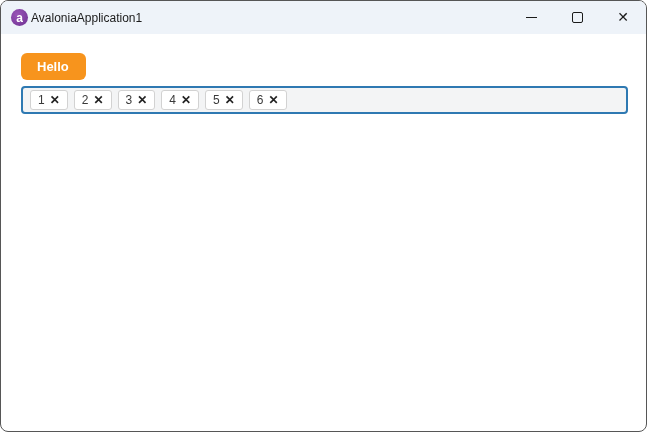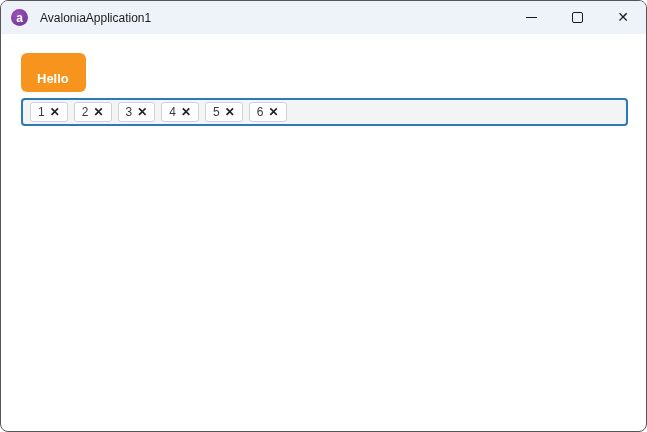--- a/index.html
+++ b/index.html
@@ -35,21 +35,21 @@
     color: #ffffff;
     display: flex;
     align-items: center;
     justify-content: center;
     font-weight: bold;
     font-size: 12px;
     line-height: 1;
     flex: 0 0 auto;
   }
   .window-title {
-    margin-left: 12px;
+    margin-left: 3px;
     font-size: 12px;
     color: #1b1b1b;
     white-space: nowrap;
   }
   .caption-buttons {
     margin-left: auto;
     display: flex;
     height: 100%;
     align-self: flex-start;
   }
@@ -79,21 +79,21 @@
   }
   
   .content {
     padding: 19px 20px 0 20px;
   }
   .segmented {
     display: inline-flex;
     align-items: flex-end;
     background: #F7941D;
     border-radius: 6px;
-    height: 39px;
+    height: 27px;
     overflow: hidden;
   }
   .seg-btn {
     appearance: none;
     background: transparent;
     border: none;
     color: #ffffff;
     font-family: inherit;
     font-weight: bold;
     font-size: 13px;

